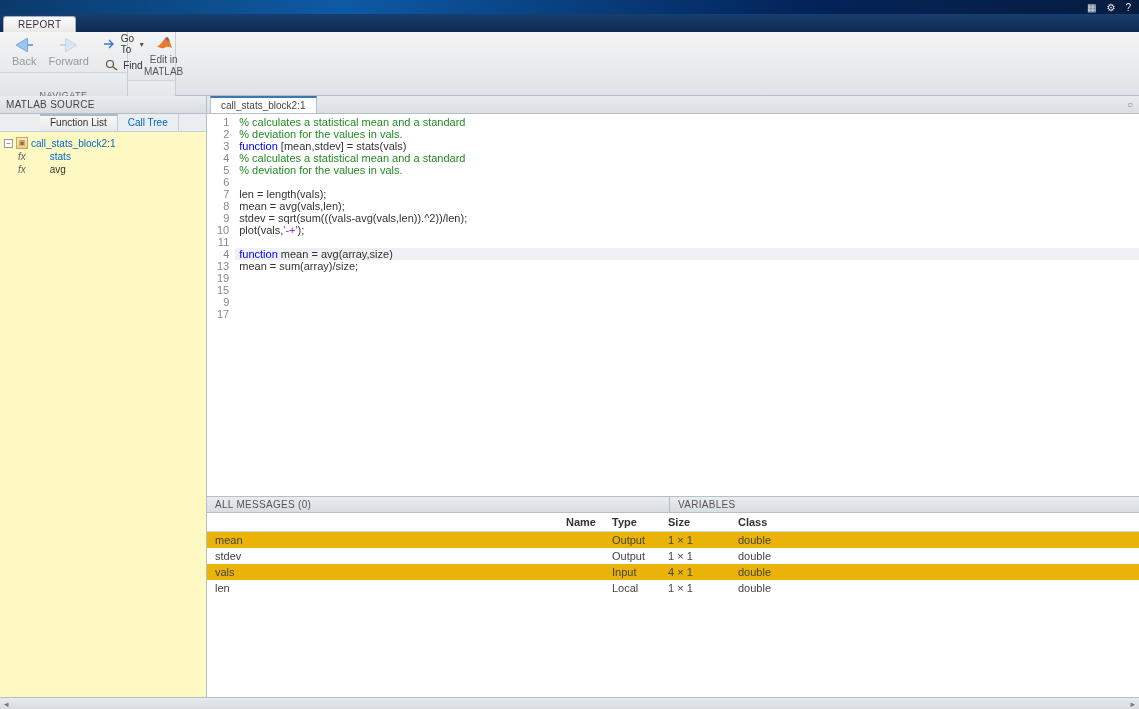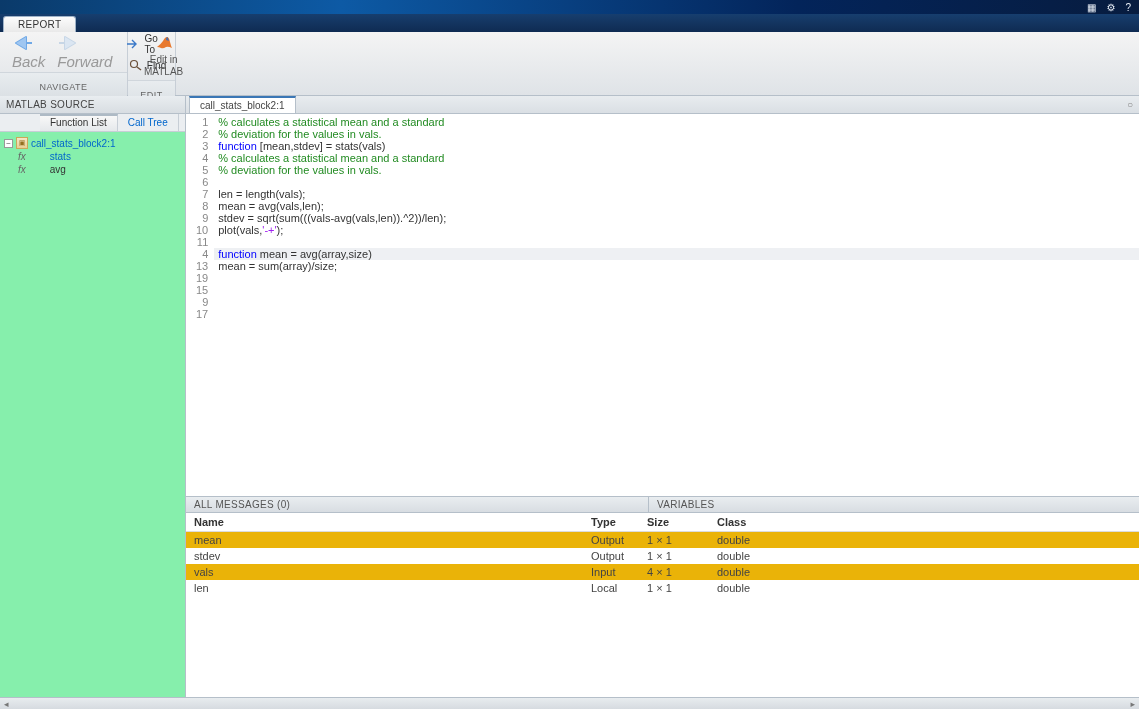--- a/index.html
+++ b/index.html
@@ -12,35 +12,35 @@
     .titlebar-right span { cursor: pointer; }
 
     
     .tabstrip { height: 18px; background: linear-gradient(#173e6e, #0f2b52); display: flex; align-items: flex-end; }
     .tab-active { background: linear-gradient(#fcfcfc, #e9e9e9); color: #333; font-size: 10px; padding: 2px 14px; border-top-left-radius: 3px; border-top-right-radius: 3px; margin-left: 3px; height: 16px; line-height: 12px; border: 1px solid #9fb3c8; border-bottom: none; font-weight: 500; letter-spacing: 0.3px; }
 
     
     .toolstrip { height: 64px; background: linear-gradient(#f4f4f4, #dfe3e7); border-bottom: 1px solid #b5bfc9; display: flex; }
     .tool-group { display: flex; flex-direction: column; border-right: 1px solid #c7ced6; }
     .tool-group-body { display: flex; flex: 1; align-items: center; padding: 0 6px; }
-    .tool-group-label { font-size: 9px; color: #666; text-align: center; padding: 9px 0; background: linear-gradient(#e8ecef,#d9dee3); border-top: 1px solid #d0d6dc; letter-spacing: 0.5px; }
-
-    .nav-btn { display: flex; flex-direction: column; justify-content: center; padding: 2px 6px; font-size: 15px; color: #999; cursor: pointer; font-style: italic; }
+    .tool-group-label { font-size: 9px; color: #666; text-align: center; padding: 17px 0; background: linear-gradient(#e8ecef,#d9dee3); border-top: 1px solid #d0d6dc; letter-spacing: 0.5px; }
+
+    .nav-btn { display: flex; flex-direction: column; align-items: center; justify-content: center; padding: 2px 6px; font-size: 11px; color: #999; cursor: pointer; }
     .nav-btn svg { margin-bottom: 2px; }
     .nav-stack { display: flex; flex-direction: column; justify-content: center; gap: 2px; padding: 0 6px; align-items: center; }
     .nav-stack-item { display: flex; align-items: center; gap: 4px; font-size: 10px; color: #333; padding: 1px 2px; cursor: pointer; }
     .nav-stack-item svg { flex-shrink: 0; }
 
     .big-btn { display: flex; flex-direction: column; align-items: center; justify-content: center; padding: 2px 10px; font-size: 10px; color: #555; cursor: pointer; line-height: 1.2; }
     .big-btn svg { margin-bottom: 2px; }
 
     
     .content { display: flex; height: calc(709px - 14px - 18px - 64px - 12px); }
 
-    .left-panel { width: 186px; display: flex; flex-direction: column; border-right: 1px solid #b5bfc9; background: #86efac; }
+    .left-panel { width: 207px; display: flex; flex-direction: column; border-right: 1px solid #b5bfc9; background: #fef9c3; }
     .panel-header { background: linear-gradient(#e9edf0, #d8dde2); color: #444; font-size: 10px; padding: 3px 6px; border-bottom: 1px solid #b5bfc9; letter-spacing: 0.3px; }
     .subtabs { display: flex; border-bottom: 1px solid #c7ced6; background: #ebeef1; padding-left: 40px; }
     .subtab { padding: 3px 10px; font-size: 10px; border-right: 1px solid #c7ced6; cursor: pointer; }
     .subtab.active { background: linear-gradient(#f8f8f8,#e5e8eb); color: #333; border-top: 2px solid #aebac5; padding-top: 1px; }
     .subtab.inactive { color: #0066cc; background: #ebeef1; }
 
     .tree { padding: 4px 4px; font-size: 10px; flex: 1; overflow: auto; }
     .tree-row { display: flex; align-items: center; gap: 3px; padding: 1px 0; cursor: pointer; }
     .tree-row.lvl1 { padding-left: 14px; gap: 24px; }
     .tree-row .exp { width: 9px; height: 9px; border: 1px solid #999; background: #fff; font-size: 8px; line-height: 7px; text-align: center; color: #555; }
@@ -67,21 +67,21 @@
     .msgbar { display: flex; background: linear-gradient(#e9edf0, #d8dde2); border-top: 1px solid #b5bfc9; border-bottom: 1px solid #b5bfc9; font-size: 10px; color: #555; }
     .msgbar div { padding: 2px 8px; }
     .msgbar .msgs { flex: 0 0 463px; border-right: 1px solid #b5bfc9; letter-spacing: 0.3px; }
     .msgbar .vars { flex: 1; letter-spacing: 0.3px; }
 
     .vartable { overflow: auto; font-size: 11px; flex-shrink: 0; height: 184px; background: #fff; }
     .vartable table { width: 100%; border-collapse: collapse; }
     .vartable th { text-align: left; font-weight: bold; font-size: 11px; padding: 3px 8px; background: #fff; border-bottom: 1px solid #dcdcdc; color: #333; }
     .vartable td { padding: 2px 8px; font-size: 11px; color: #444; }
     .vartable tr.odd td { background: #eab308; }
-    .vartable .col-name { width: 397px; }
+    .vartable .col-name { width: 397px; text-align: right; }
     .vartable .col-type { width: 56px; }
     .vartable .col-size { width: 70px; }
 
     
     .statusbar { height: 12px; background: linear-gradient(#e8ecef,#d6dbe0); border-top: 1px solid #b5bfc9; display: flex; justify-content: space-between; align-items: center; font-size: 8px; color: #777; padding: 0 4px; }
     .statusbar .arr { cursor: pointer; font-size: 9px; }
   </style>
 </head>
 <body>
 

